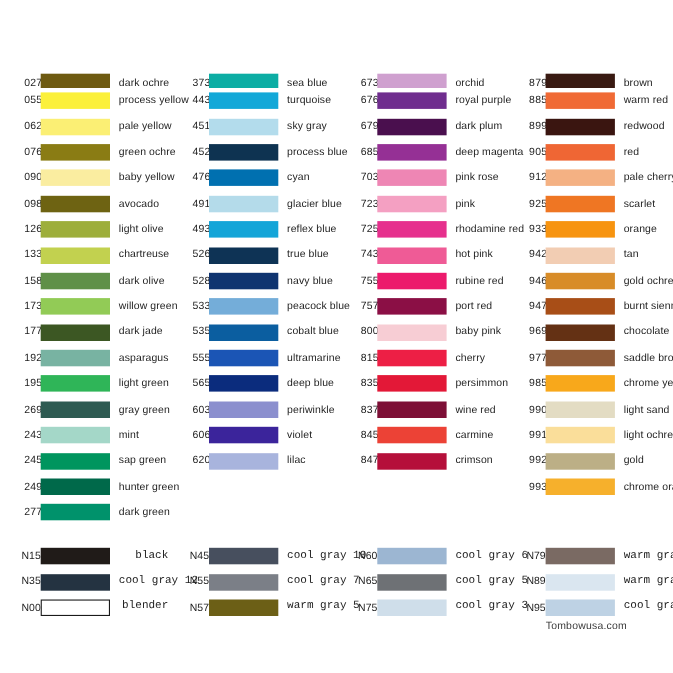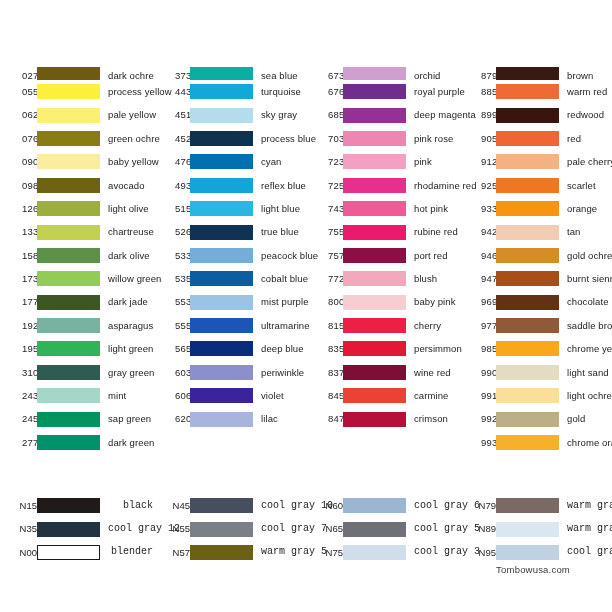--- a/index.html
+++ b/index.html
@@ -209,33 +209,38 @@
           <div class="swatch-code">192</div>
           <div class="swatch-chip" style="background: rgb(120, 179, 162);"></div>
           <div class="swatch-name">asparagus</div>
         </div>
         <div class="swatch-row">
           <div class="swatch-code">195</div>
           <div class="swatch-chip" style="background: rgb(47, 181, 88);"></div>
           <div class="swatch-name">light green</div>
         </div>
         <div class="swatch-row">
-          <div class="swatch-code">310</div>
+          <div class="swatch-code">269</div>
           <div class="swatch-chip" style="background: rgb(46, 91, 82);"></div>
           <div class="swatch-name">gray green</div>
         </div>
         <div class="swatch-row">
           <div class="swatch-code">243</div>
           <div class="swatch-chip" style="background: rgb(164, 215, 200);"></div>
           <div class="swatch-name">mint</div>
         </div>
         <div class="swatch-row">
           <div class="swatch-code">245</div>
           <div class="swatch-chip" style="background: rgb(0, 149, 94);"></div>
           <div class="swatch-name">sap green</div>
+        </div>
+        <div class="swatch-row">
+          <div class="swatch-code">249</div>
+          <div class="swatch-chip" style="background: rgb(0, 105, 74);"></div>
+          <div class="swatch-name">hunter green</div>
         </div>
         <div class="swatch-row">
           <div class="swatch-code">277</div>
           <div class="swatch-chip" style="background: rgb(0, 146, 107);"></div>
           <div class="swatch-name">dark green</div>
         </div>
       </div>
       <div class="swatch-column">
         <div class="swatch-row clipped">
           <div class="swatch-code">373</div>
@@ -256,48 +261,48 @@
           <div class="swatch-code">452</div>
           <div class="swatch-chip" style="background: rgb(14, 51, 81);"></div>
           <div class="swatch-name">process blue</div>
         </div>
         <div class="swatch-row">
           <div class="swatch-code">476</div>
           <div class="swatch-chip" style="background: rgb(0, 112, 176);"></div>
           <div class="swatch-name">cyan</div>
         </div>
         <div class="swatch-row">
+          <div class="swatch-code">491</div>
+          <div class="swatch-chip" style="background: rgb(180, 219, 234);"></div>
+          <div class="swatch-name">glacier blue</div>
+        </div>
+        <div class="swatch-row">
           <div class="swatch-code">493</div>
           <div class="swatch-chip" style="background: rgb(20, 165, 216);"></div>
           <div class="swatch-name">reflex blue</div>
         </div>
         <div class="swatch-row">
-          <div class="swatch-code">515</div>
-          <div class="swatch-chip" style="background: rgb(41, 182, 224);"></div>
-          <div class="swatch-name">light blue</div>
-        </div>
-        <div class="swatch-row">
           <div class="swatch-code">526</div>
           <div class="swatch-chip" style="background: rgb(14, 51, 85);"></div>
           <div class="swatch-name">true blue</div>
         </div>
         <div class="swatch-row">
+          <div class="swatch-code">528</div>
+          <div class="swatch-chip" style="background: rgb(15, 52, 112);"></div>
+          <div class="swatch-name">navy blue</div>
+        </div>
+        <div class="swatch-row">
           <div class="swatch-code">533</div>
           <div class="swatch-chip" style="background: rgb(116, 173, 217);"></div>
           <div class="swatch-name">peacock blue</div>
         </div>
         <div class="swatch-row">
           <div class="swatch-code">535</div>
           <div class="swatch-chip" style="background: rgb(11, 94, 160);"></div>
           <div class="swatch-name">cobalt blue</div>
-        </div>
-        <div class="swatch-row">
-          <div class="swatch-code">553</div>
-          <div class="swatch-chip" style="background: rgb(155, 196, 228);"></div>
-          <div class="swatch-name">mist purple</div>
         </div>
         <div class="swatch-row">
           <div class="swatch-code">555</div>
           <div class="swatch-chip" style="background: rgb(27, 85, 181);"></div>
           <div class="swatch-name">ultramarine</div>
         </div>
         <div class="swatch-row">
           <div class="swatch-code">565</div>
           <div class="swatch-chip" style="background: rgb(11, 44, 125);"></div>
           <div class="swatch-name">deep blue</div>
@@ -323,20 +328,25 @@
           <div class="swatch-code">673</div>
           <div class="swatch-chip" style="background: rgb(207, 160, 207);"></div>
           <div class="swatch-name">orchid</div>
         </div>
         <div class="swatch-row">
           <div class="swatch-code">676</div>
           <div class="swatch-chip" style="background: rgb(111, 45, 142);"></div>
           <div class="swatch-name">royal purple</div>
         </div>
         <div class="swatch-row">
+          <div class="swatch-code">679</div>
+          <div class="swatch-chip" style="background: rgb(74, 15, 78);"></div>
+          <div class="swatch-name">dark plum</div>
+        </div>
+        <div class="swatch-row">
           <div class="swatch-code">685</div>
           <div class="swatch-chip" style="background: rgb(149, 48, 149);"></div>
           <div class="swatch-name">deep magenta</div>
         </div>
         <div class="swatch-row">
           <div class="swatch-code">703</div>
           <div class="swatch-chip" style="background: rgb(238, 134, 180);"></div>
           <div class="swatch-name">pink rose</div>
         </div>
         <div class="swatch-row">
@@ -356,25 +366,20 @@
         </div>
         <div class="swatch-row">
           <div class="swatch-code">755</div>
           <div class="swatch-chip" style="background: rgb(236, 26, 108);"></div>
           <div class="swatch-name">rubine red</div>
         </div>
         <div class="swatch-row">
           <div class="swatch-code">757</div>
           <div class="swatch-chip" style="background: rgb(139, 15, 69);"></div>
           <div class="swatch-name">port red</div>
-        </div>
-        <div class="swatch-row">
-          <div class="swatch-code">772</div>
-          <div class="swatch-chip" style="background: rgb(244, 168, 187);"></div>
-          <div class="swatch-name">blush</div>
         </div>
         <div class="swatch-row">
           <div class="swatch-code">800</div>
           <div class="swatch-chip" style="background: rgb(247, 205, 212);"></div>
           <div class="swatch-name">baby pink</div>
         </div>
         <div class="swatch-row">
           <div class="swatch-code">815</div>
           <div class="swatch-chip" style="background: rgb(237, 31, 69);"></div>
           <div class="swatch-name">cherry</div>

